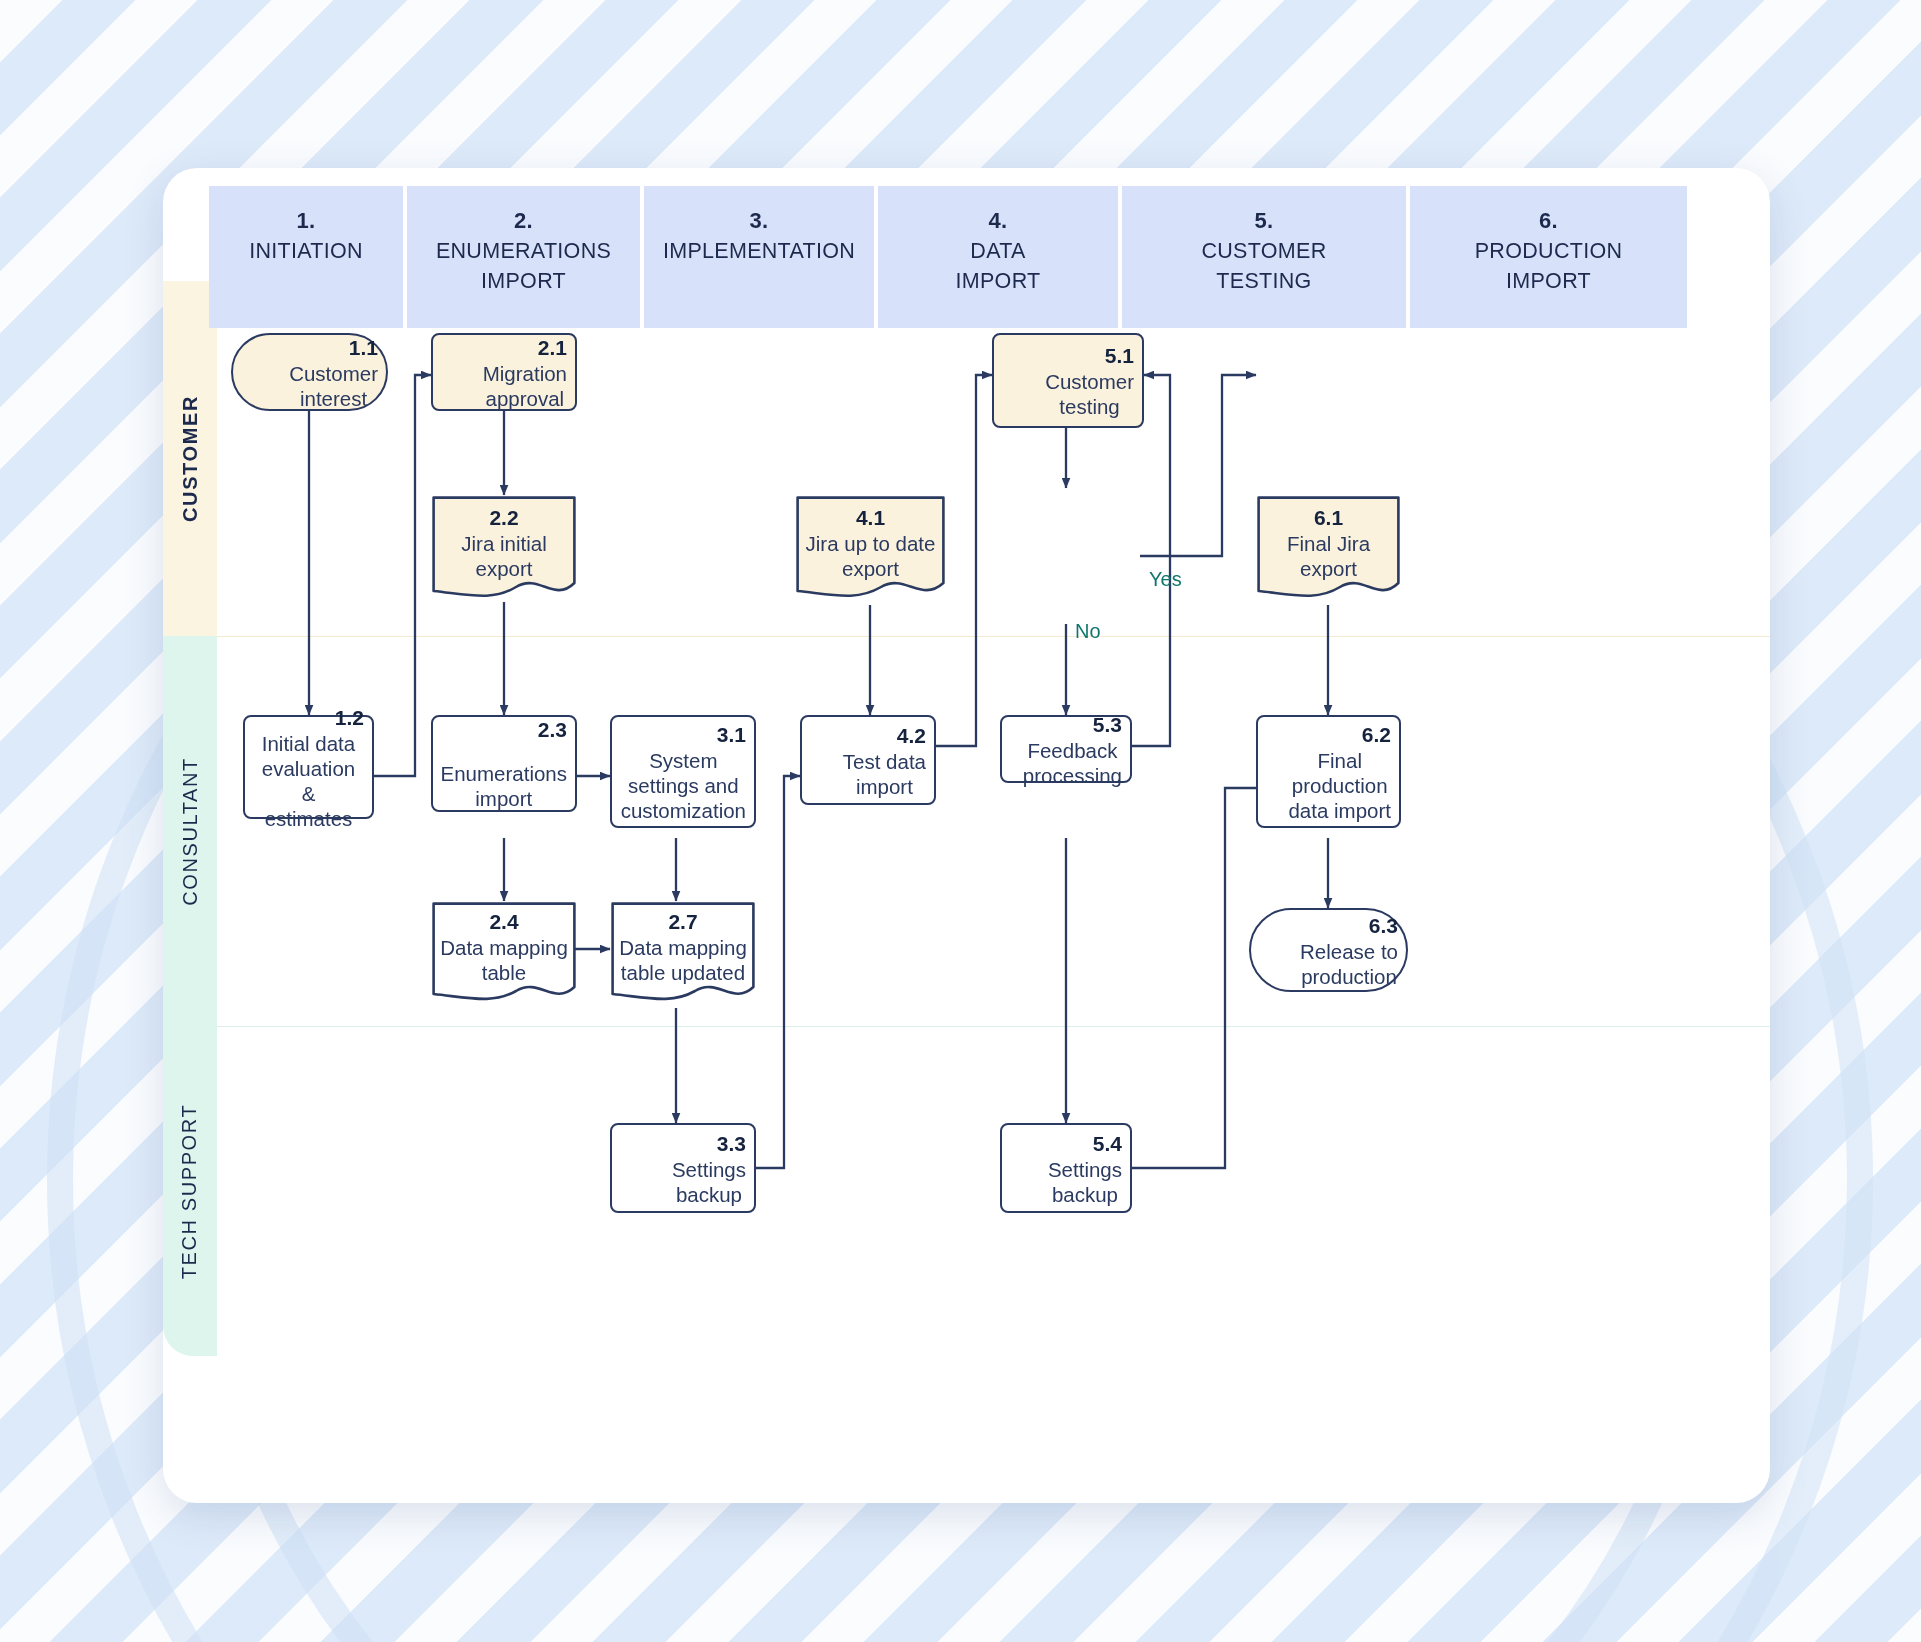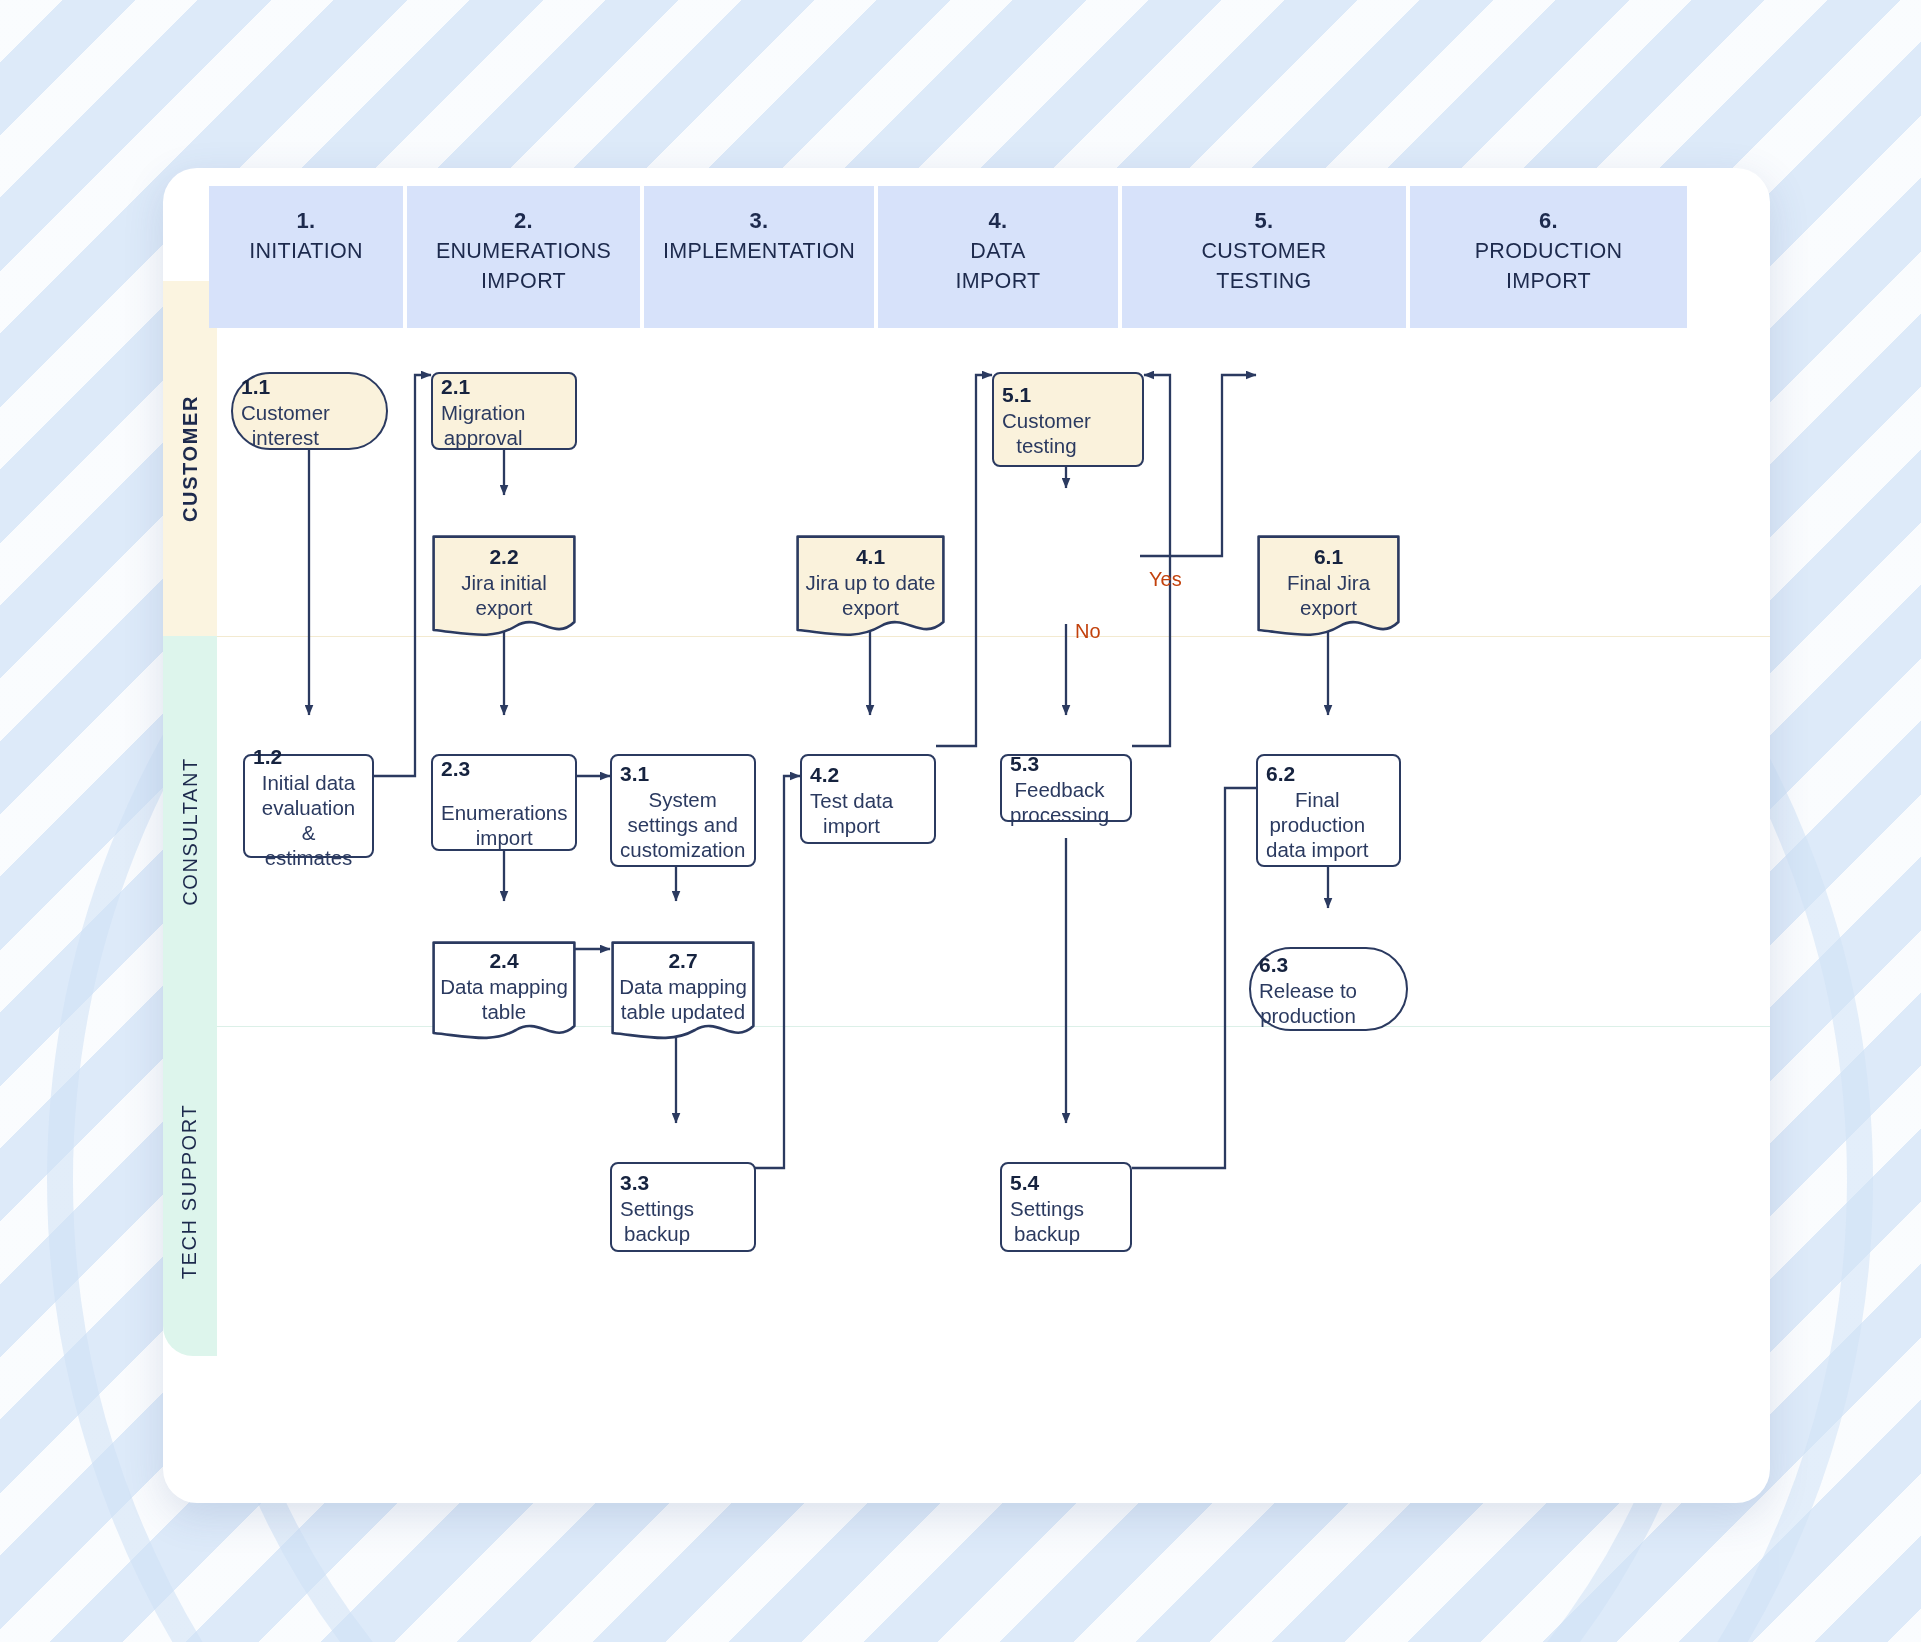--- a/index.html
+++ b/index.html
@@ -35,45 +35,44 @@
     position:absolute;left:0;width:54px;
     display:flex;align-items:center;justify-content:center;
     color:#1d2a4d;font-size:20px;letter-spacing:1.6px;
   }
   .lane-lbl span{transform:rotate(-90deg);white-space:nowrap;}
   .lane-div{position:absolute;left:54px;right:0;height:1px;}
   
   .node{
     position:absolute;box-sizing:border-box;
     border:2.6px solid #2b3a60;
-    display:flex;flex-direction:column;align-items:flex-start;justify-content:center;
+    display:flex;flex-direction:column;align-items:flex-end;justify-content:center;
     color:#2b3a60;font-size:20.5px;line-height:25px;text-align:center;
     padding:4px 8px;
-    margin-top:39px;
   }
   .node .nid{font-weight:bold;font-size:21px;line-height:27px;color:#16233f;}
   .node .ntx{font-weight:400;}
   .f-cream{background:#faf2dc;}
   .f-white{background:#ffffff;}
   .s-stadium{border-radius:999px;}
   .s-rect{border-radius:8px;}
   .s-doc{border:none;background:transparent;padding:0;}
   .s-doc .doctext{
     position:absolute;left:0;right:0;top:0;bottom:0;
     display:flex;flex-direction:column;align-items:center;justify-content:center;
     padding:2px 8px 18px 8px;box-sizing:border-box;
   }
   .s-diamond{border:none;background:transparent;}
   .s-diamond .dtext{
     position:absolute;left:0;right:0;top:0;bottom:0;
     display:flex;flex-direction:column;align-items:center;justify-content:center;
   }
   .edgelayer{position:absolute;left:0;top:0;width:1607px;height:1335px;pointer-events:none;}
   .elbl{
-    position:absolute;color:#c2410c;font-size:20px;font-weight:400;
+    position:absolute;color:#0f766e;font-size:20px;font-weight:400;
   }
 </style>
 </head>
 <body>
 
 <svg id="bgarcs" viewBox="0 0 1921 1642">
   <g fill="none" stroke="#cfe1f6" stroke-width="26" opacity="0.55">
     <circle cx="960" cy="1180" r="760"></circle>
     <circle cx="960" cy="1180" r="900"></circle>
   </g>

